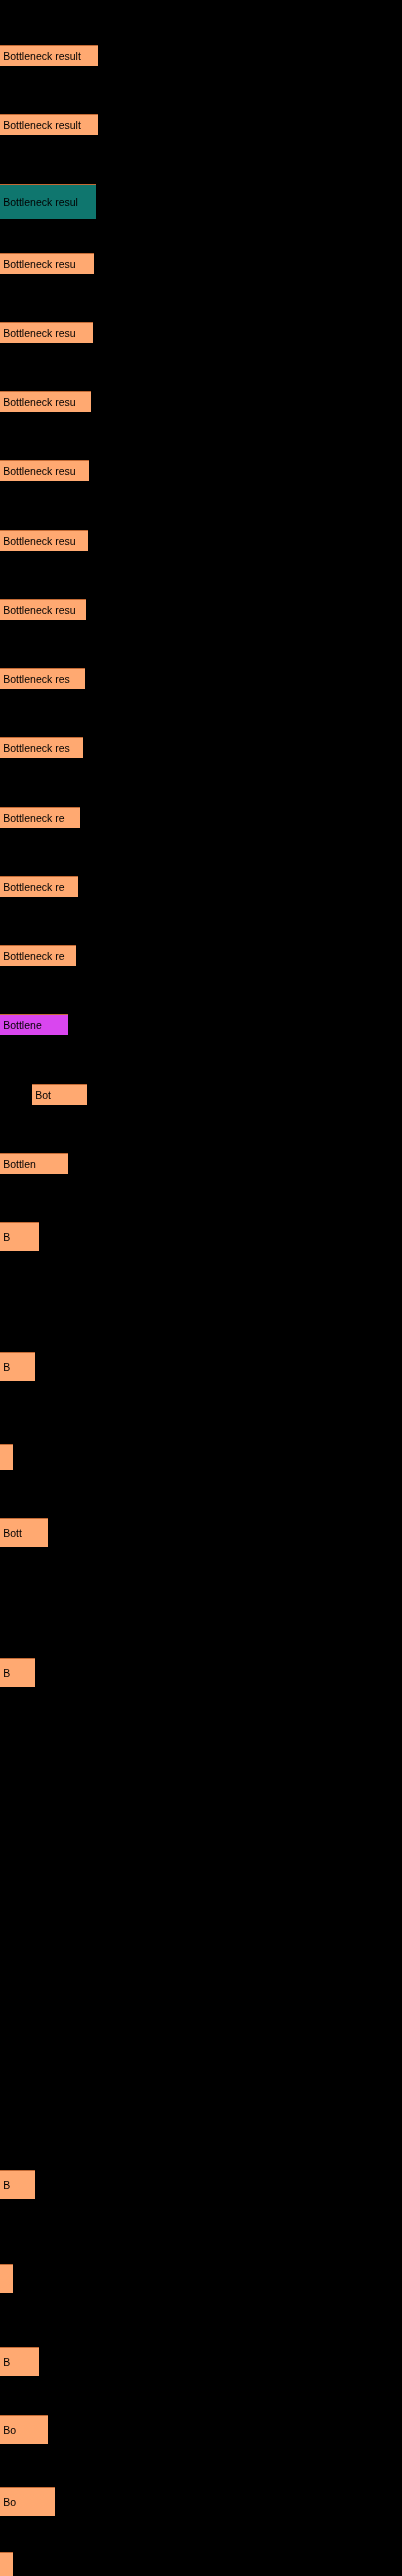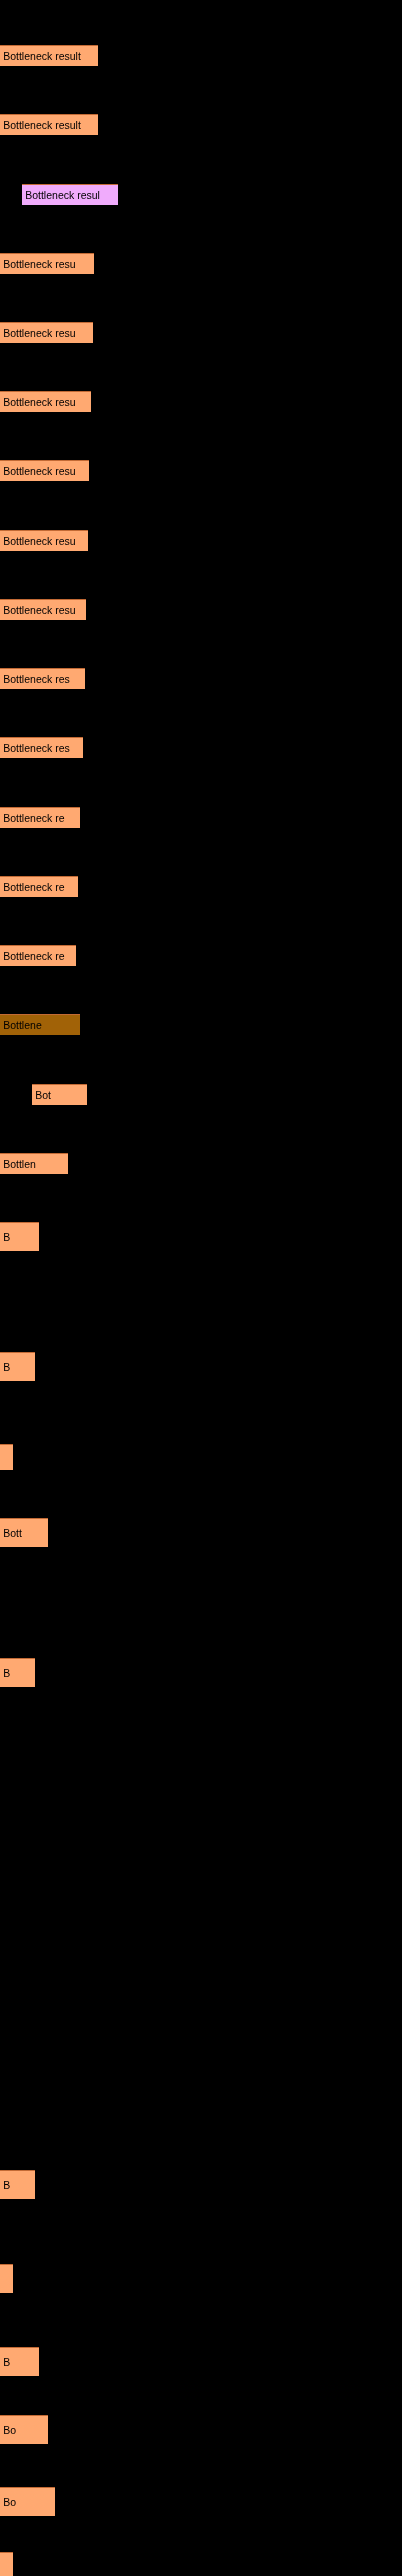--- a/index.html
+++ b/index.html
@@ -77,21 +77,21 @@
 <div id="chart-root">
 
 
   <div id="bars-layer">
       <div class="bar" style="top: 45px; width: 98px; height: 21px; background: rgb(255, 169, 113); border-top-color: rgb(194, 106, 53);">
         <span class="bar-label" style="color: rgb(0, 0, 0);">Bottleneck result</span>
       </div>
       <div class="bar" style="top: 114px; width: 98px; height: 21px; background: rgb(255, 169, 113); border-top-color: rgb(194, 106, 53);">
         <span class="bar-label" style="color: rgb(0, 0, 0);">Bottleneck result</span>
       </div>
-      <div class="bar" style="top: 184px; width: 96px; height: 21px; background: #f0abfc; border-top-color: rgb(194, 106, 53); margin-left: 22px;">
+      <div class="bar" style="top: 184px; width: 96px; height: 35px; background: #0f766e; border-top-color: rgb(194, 106, 53);">
         <span class="bar-label" style="color: rgb(0, 0, 0);">Bottleneck resul</span>
       </div>
       <div class="bar" style="top: 253px; width: 94px; height: 21px; background: rgb(255, 169, 113); border-top-color: rgb(194, 106, 53);">
         <span class="bar-label" style="color: rgb(0, 0, 0);">Bottleneck resu</span>
       </div>
       <div class="bar" style="top: 322px; width: 93px; height: 21px; background: rgb(255, 169, 113); border-top-color: rgb(194, 106, 53);">
         <span class="bar-label" style="color: rgb(0, 0, 0);">Bottleneck resu</span>
       </div>
       <div class="bar" style="top: 391px; width: 91px; height: 21px; background: rgb(255, 169, 113); border-top-color: rgb(194, 106, 53);">
         <span class="bar-label" style="color: rgb(0, 0, 0);">Bottleneck resu</span>
@@ -113,21 +113,21 @@
       </div>
       <div class="bar" style="top: 807px; width: 80px; height: 21px; background: rgb(255, 169, 113); border-top-color: rgb(194, 106, 53);">
         <span class="bar-label" style="color: rgb(0, 0, 0);">Bottleneck re</span>
       </div>
       <div class="bar" style="top: 876px; width: 78px; height: 21px; background: rgb(255, 169, 113); border-top-color: rgb(194, 106, 53);">
         <span class="bar-label" style="color: rgb(0, 0, 0);">Bottleneck re</span>
       </div>
       <div class="bar" style="top: 945px; width: 76px; height: 21px; background: rgb(255, 169, 113); border-top-color: rgb(194, 106, 53);">
         <span class="bar-label" style="color: rgb(0, 0, 0);">Bottleneck re</span>
       </div>
-      <div class="bar" style="top: 1014px; width: 80px; height: 21px; background: #a16207; border-top-color: rgb(194, 106, 53);">
+      <div class="bar" style="top: 1014px; width: 68px; height: 21px; background: #d946ef; border-top-color: rgb(194, 106, 53);">
         <span class="bar-label" style="color: rgb(0, 0, 0);">Bottlene</span>
       </div>
       <div class="bar" style="top: 1084px; width: 55px; height: 21px; background: rgb(255, 169, 113); border-top-color: rgb(194, 106, 53); margin-left: 32px;">
         <span class="bar-label" style="color: rgb(0, 0, 0);">Bot</span>
       </div>
       <div class="bar" style="top: 1153px; width: 68px; height: 21px; background: rgb(255, 169, 113); border-top-color: rgb(194, 106, 53);">
         <span class="bar-label" style="color: rgb(0, 0, 0);">Bottlen</span>
       </div>
       <div class="bar" style="top: 1222px; width: 39px; height: 29px; background: rgb(255, 169, 113); border-top-color: rgb(194, 106, 53);">
         <span class="bar-label" style="color: rgb(0, 0, 0);">B</span>

